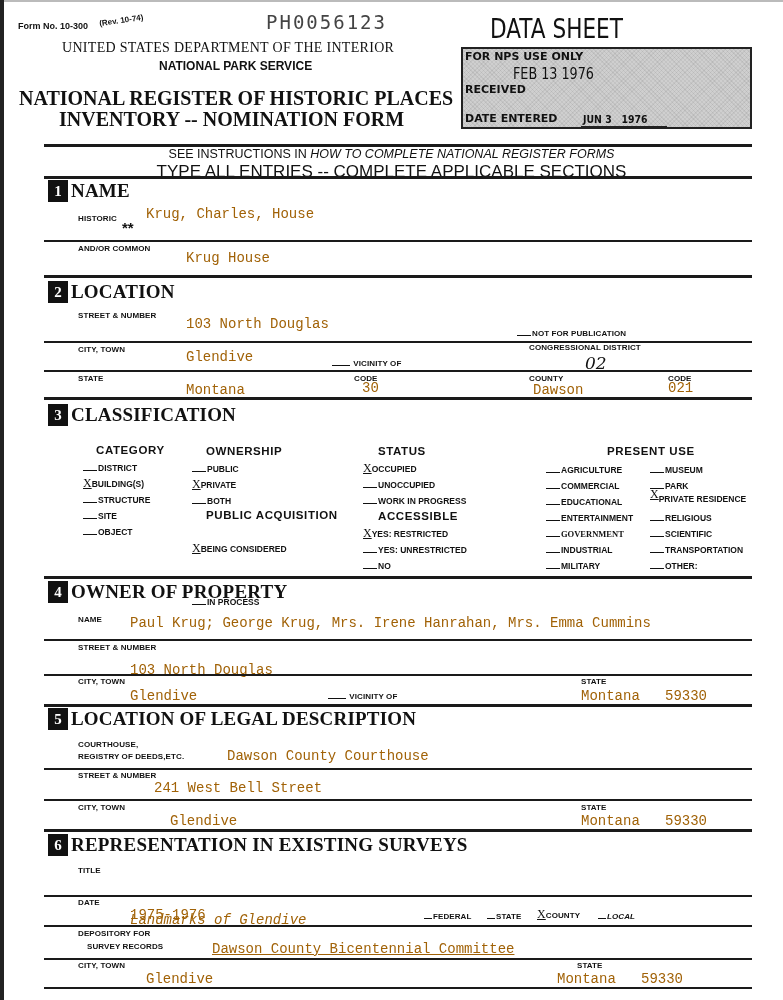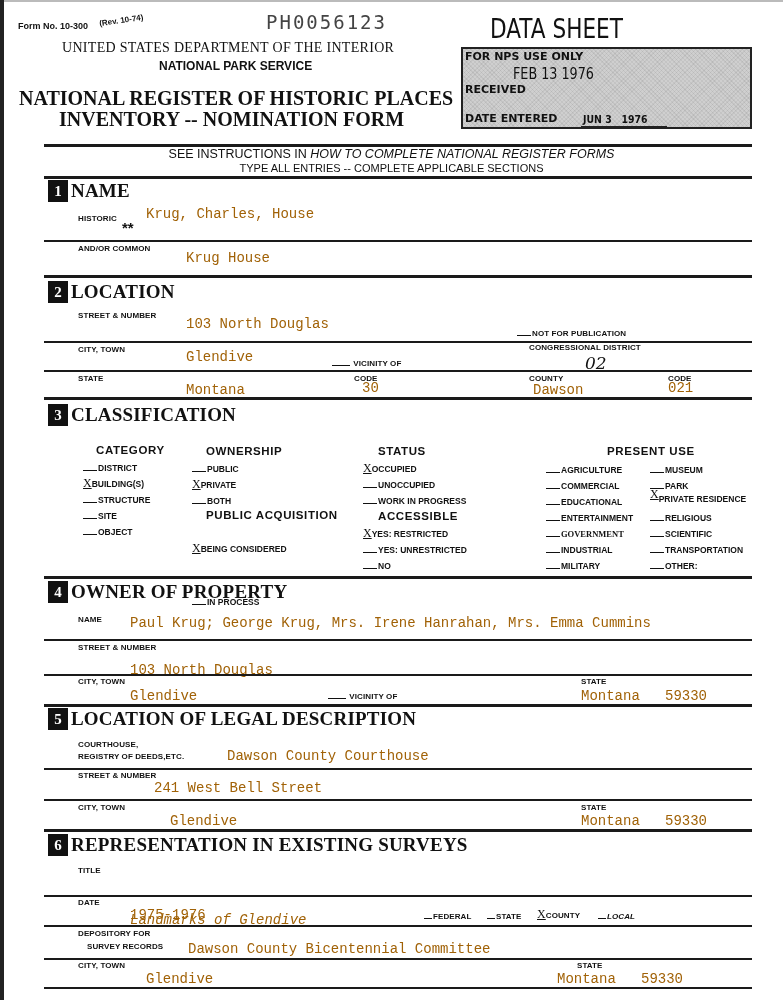--- a/index.html
+++ b/index.html
@@ -58,21 +58,21 @@
   <div class="abs stamp" style="left:2px;top:34px;font-size:11px;">RECEIVED</div>
   <div class="abs stamp" style="left:2px;top:63px;font-size:11px;">DATE ENTERED</div>
   <div class="abs stamp" style="left:120px;top:64px;font-size:11px;white-space:pre;transform:scaleX(0.85);transform-origin:left top;">JUN 3   1976</div>
   <div class="abs" style="left:118px;top:77px;width:86px;height:1px;background:#222;"></div>
 </div>
 
 <div class="rule thick" style="top:144px;"></div>
 <div class="abs" style="left:0;width:783px;top:147px;text-align:center;font-size:12.5px;">
   <span>SEE INSTRUCTIONS IN </span><i>HOW TO COMPLETE NATIONAL REGISTER FORMS</i>
 </div>
-<div class="abs" style="left:0;width:783px;top:162px;text-align:center;font-size:11px;">TYPE ALL ENTRIES -- COMPLETE APPLICABLE SECTIONS</div>
+<div class="abs" style="left:0;width:783px;top:162px;text-align:center;font-size:17px;">TYPE ALL ENTRIES -- COMPLETE APPLICABLE SECTIONS</div>
 <div class="rule thick" style="top:176px;"></div>
 
 <div class="sec-head" style="top:180px;">
   <div class="sec-num">1</div>
   <div class="sec-title">NAME</div>
 </div>
 <div class="abs lbl" style="left:78px;top:214px;">HISTORIC</div>
 <div class="abs mono" style="left:146px;top:206px;">Krug, Charles, House</div>
 <div class="abs" style="left:122px;top:219px;font-size:15px;font-weight:bold;">**</div>
 <div class="rule thin" style="top:240px;"></div>
@@ -195,19 +195,19 @@
 <div class="rule thin" style="top:895px;"></div>
 <div class="abs lbl" style="left:78px;top:898px;">DATE</div>
 <div class="abs mono" style="left:130px;top:907px;">1975-1976</div>
 <div class="abs lbl" style="left:424px;top:912px;"><span class="blank" style="width:8px"></span><span>FEDERAL</span></div>
 <div class="abs lbl" style="left:487px;top:912px;"><span class="blank" style="width:8px"></span><span>STATE</span></div>
 <div class="abs lbl" style="left:537px;top:907px;"><span class="mark">X</span><span>COUNTY</span></div>
 <div class="abs lbl" style="left:598px;top:912px;font-style:italic;"><span class="blank" style="width:8px"></span><span>LOCAL</span></div>
 <div class="rule thin" style="top:925px;"></div>
 <div class="abs lbl" style="left:78px;top:929px;">DEPOSITORY FOR</div>
 <div class="abs lbl" style="left:78px;top:942px;padding-left:9px;">SURVEY RECORDS</div>
-<div class="abs mono" style="left:188px;top:941px;">Dawson County Bicentennial Committee</div>
+<div class="abs mono" style="left:212px;top:941px;text-decoration:underline;">Dawson County Bicentennial Committee</div>
 <div class="rule thin" style="top:958px;"></div>
 <div class="abs lbl" style="left:78px;top:961px;">CITY, TOWN</div>
 <div class="abs mono" style="left:146px;top:971px;">Glendive</div>
 <div class="abs lbl" style="left:577px;top:961px;">STATE</div>
 <div class="abs mono" style="left:557px;top:971px;white-space:pre;">Montana   59330</div>
 <div class="rule thin" style="top:987px;"></div>
 
 </body></html>

